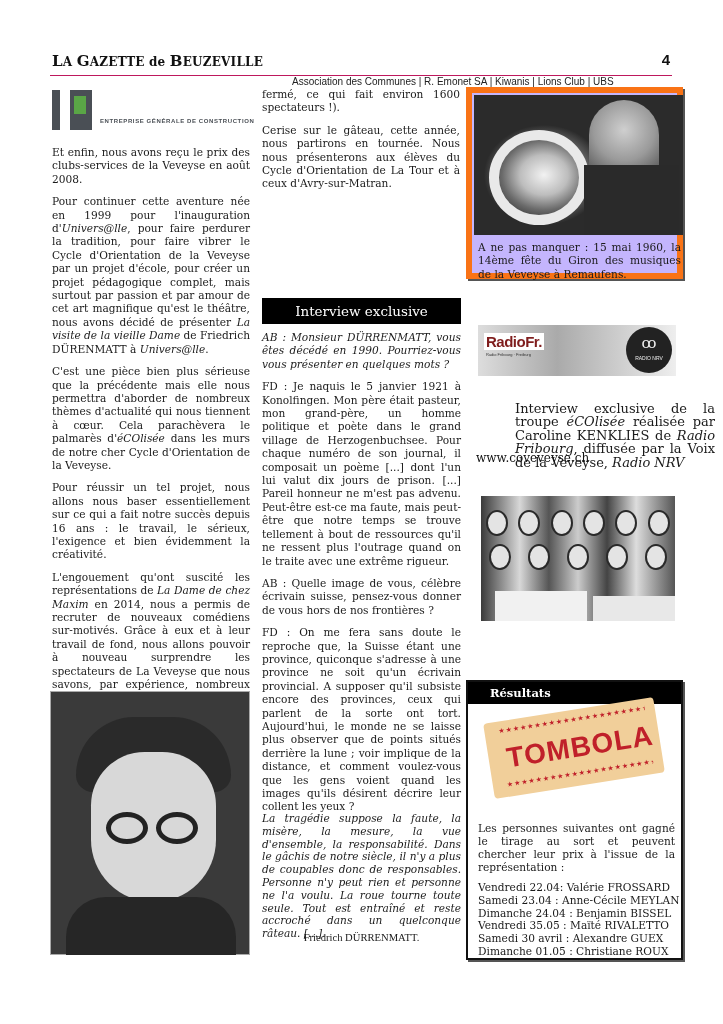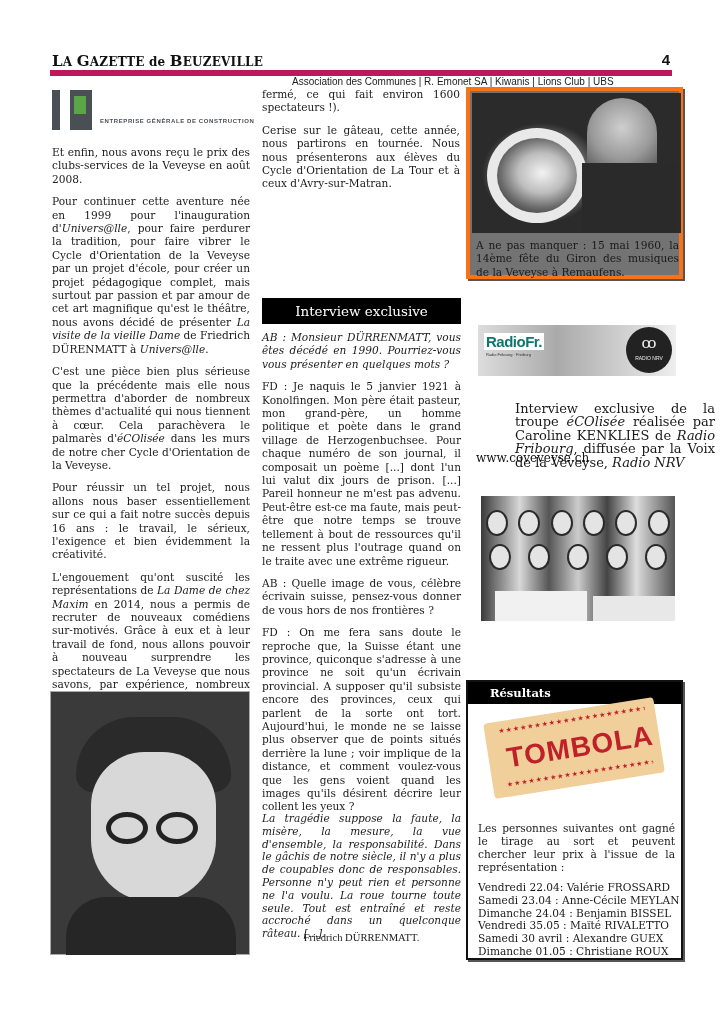--- a/index.html
+++ b/index.html
@@ -1,19 +1,19 @@
 <!DOCTYPE html>
 <html><head>
 <meta charset="utf-8">
 <style>
   * { box-sizing: border-box; margin: 0; padding: 0; }
   html, body { width: 723px; height: 1024px; background: #ffffff; overflow: hidden; }
   body { position: relative; font-family: "DejaVu Serif", serif; color: #1a1a1a; }
 
-  .masthead { position: absolute; left: 50px; top: 50px; width: 622px; height: 26px; border-bottom: 6px solid #be185d; }
+  .masthead { position: absolute; left: 50px; top: 50px; width: 622px; height: 26px; border-bottom: 1px solid #be185d; }
   .mast-title { position: absolute; left: 2px; top: 2px; font-family: "DejaVu Serif", serif; font-size: 15px; font-weight: bold; letter-spacing: 0.2px; color: #111; }
   .mast-title .sc { font-size: 12px; }
   .mast-sponsors { position: absolute; left: 242px; top: 6px; font-family: "Liberation Sans", sans-serif; font-size: 10px; color: #222; white-space: nowrap; margin-top: 20px; }
   .mast-page { position: absolute; right: 2px; top: 1px; font-family: "Liberation Sans", sans-serif; font-size: 15px; font-weight: bold; color: #111; }
 
   .col { position: absolute; font-size: 10.6px; line-height: 13.4px; text-align: justify; }
   .col p { margin-bottom: 9px; }
   .col i { font-style: italic; }
   .col1 { left: 52px; top: 146px; width: 198px; }
   .col2 { left: 262px; top: 88px; width: 198px; }
@@ -35,31 +35,31 @@
   .portrait .glasses-l { left: 55px; } .portrait .glasses-r { left: 105px; }
   .portrait .coat { position: absolute; left: 15px; top: 205px; width: 170px; height: 58px; background: #262626; border-radius: 40px 40px 0 0; }
 
   .section-head { position: absolute; left: 262px; top: 298px; width: 199px; height: 26px; background: #000; color: #fff; font-size: 13.5px; text-align: center; line-height: 26px; }
   .interview { position: absolute; left: 262px; top: 331px; width: 199px; font-size: 10.6px; line-height: 13.4px; text-align: justify; }
   .interview p { margin-bottom: 9px; }
   .interview .q-italic { font-style: italic; }
   .quote { position: absolute; left: 262px; top: 812px; width: 199px; font-size: 10.6px; line-height: 12.8px; text-align: justify; font-style: italic; }
   .quote-sig { position: absolute; left: 262px; top: 932px; width: 199px; text-align: center; font-size: 10.6px; font-family: Liberation Serif, serif; }
 
-  .photo-box { position: absolute; left: 466px; top: 87px; width: 217px; height: 192px; border: 4px solid #f97316; box-shadow: 2px 2px 0 #555; background: #737373; }
+  .photo-box { position: absolute; left: 466px; top: 87px; width: 217px; height: 192px; border: 6px solid #f97316; box-shadow: 2px 2px 0 #555; background: #c4b5fd; }
   .brass-photo { position: absolute; left: 2px; top: 2px; width: 209px; height: 140px;
     background: radial-gradient(ellipse 60px 50px at 70px 80px, #f2f2f2 0%, #bdbdbd 40%, #6a6a6a 70%, #2b2b2b 100%),
                 linear-gradient(90deg, #ccc, #777 60%, #333); }
   .brass-photo .man { position: absolute; left: 115px; top: 5px; width: 70px; height: 80px; background: radial-gradient(circle at 35px 30px, #cfcfcf 0%, #9a9a9a 50%, #444 100%); border-radius: 35px 35px 10px 10px; }
   .brass-photo .vest { position: absolute; left: 110px; top: 70px; width: 95px; height: 70px; background: #2a2a2a; }
   .brass-photo .tuba { position: absolute; left: 15px; top: 35px; width: 100px; height: 95px; border: 10px solid #e9e9e9; border-radius: 50%; }
   .photo-caption { position: absolute; left: 6px; top: 148px; width: 203px; font-size: 10.6px; line-height: 13.4px; text-align: justify; }
 
   .radio-banner { position: absolute; left: 478px; top: 325px; width: 198px; height: 51px; background: linear-gradient(90deg, #ddd 0%, #aaa 40%, #ccc 70%, #eee 100%); overflow: hidden; }
-  .radio-fr { position: absolute; left: 6px; top: 8px; font-family: "Liberation Sans", sans-serif; font-weight: bold; font-size: 15px; color: #0f766e; background: #fff; padding: 0 2px; letter-spacing: -0.5px; }
+  .radio-fr { position: absolute; left: 6px; top: 8px; font-family: "Liberation Sans", sans-serif; font-weight: bold; font-size: 15px; color: #7f1d1d; background: #fff; padding: 0 2px; letter-spacing: -0.5px; }
   .radio-fr-sub { position: absolute; left: 8px; top: 27px; font-family: "Liberation Sans", sans-serif; font-size: 4px; color: #333; }
   .radio-nrv { position: absolute; left: 148px; top: 2px; width: 46px; height: 46px; border-radius: 50%; background: #222; color: #eee; text-align: center; }
   .radio-nrv-sym { display: block; font-size: 15px; line-height: 24px; margin-top: 4px; }
   .radio-nrv-name { display: block; font-family: "Liberation Sans", sans-serif; font-size: 5px; }
   .radio-caption { position: absolute; left: 476px; top: 402px; width: 200px; font-size: 13px; line-height: 13.4px; text-align: justify; margin-left: 39px; }
   .radio-caption i { font-style: italic; }
   .website { position: absolute; left: 476px; top: 451px; font-family: "DejaVu Serif", serif; font-size: 12px; color: #111; }
 
   .group-photo { position: absolute; left: 481px; top: 496px; width: 194px; height: 125px;
     background: linear-gradient(90deg, #3a3a3a 0%, #d8d8d8 20%, #555 35%, #ccc 50%, #444 65%, #ddd 80%, #555 100%); }

